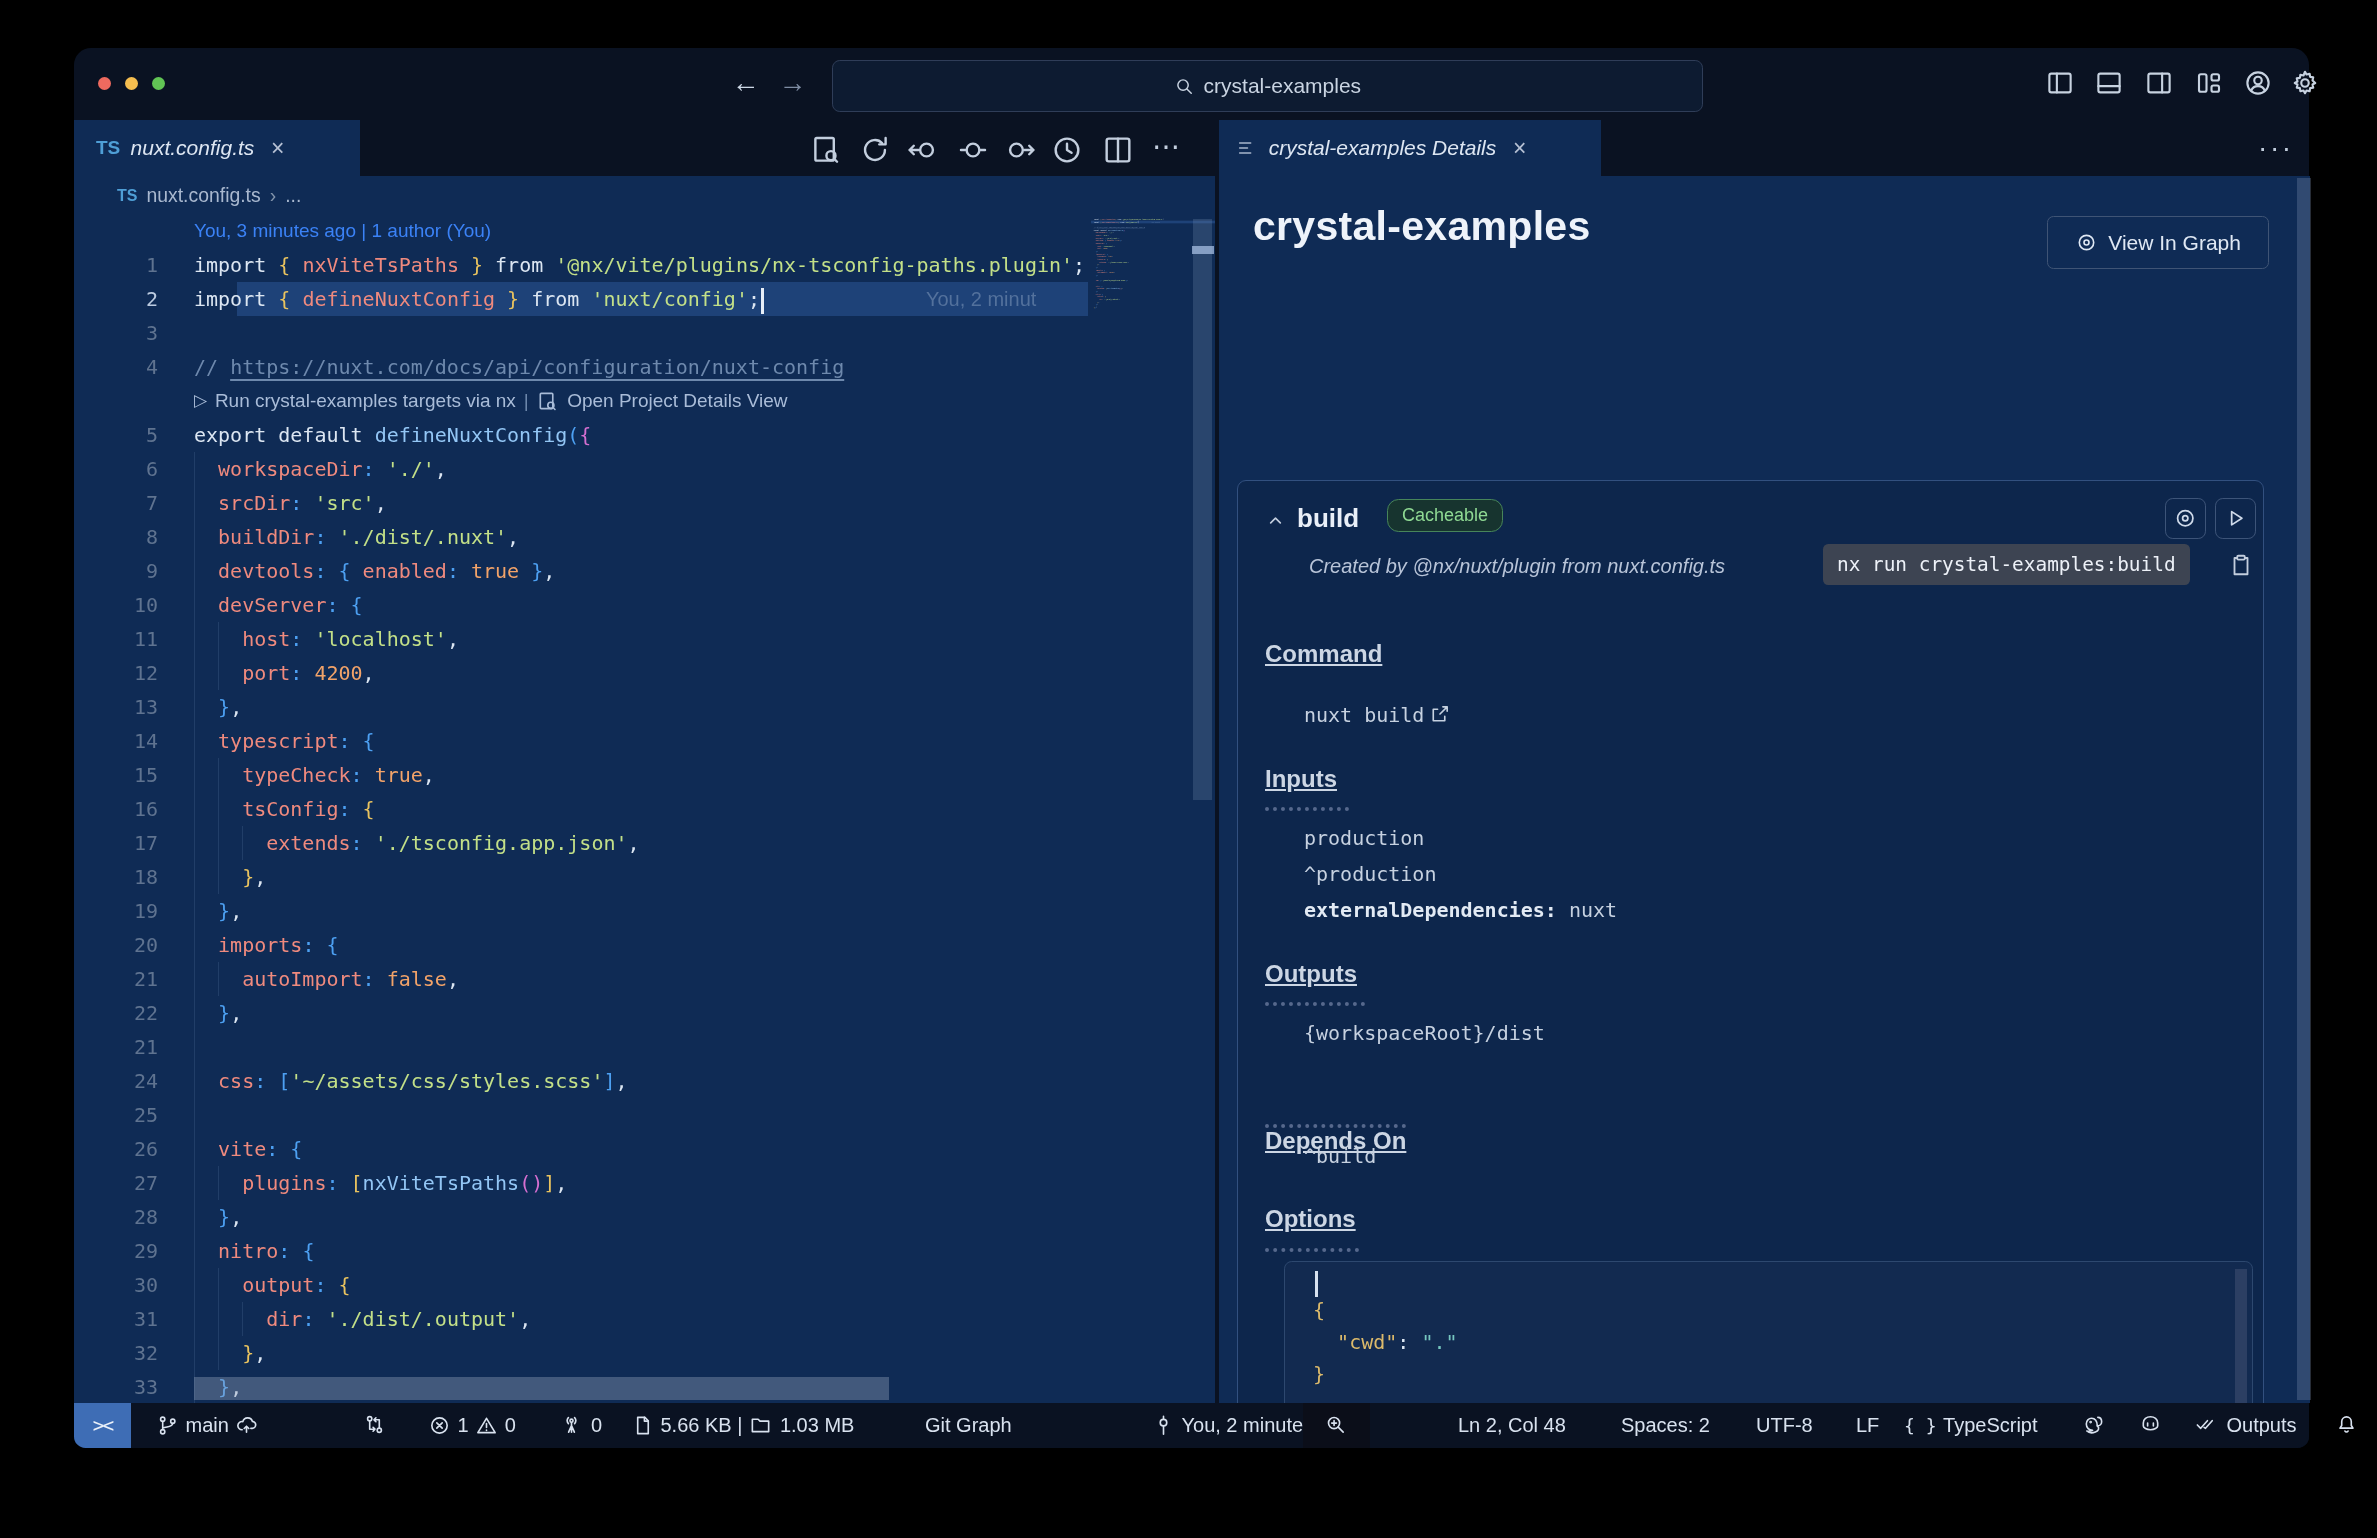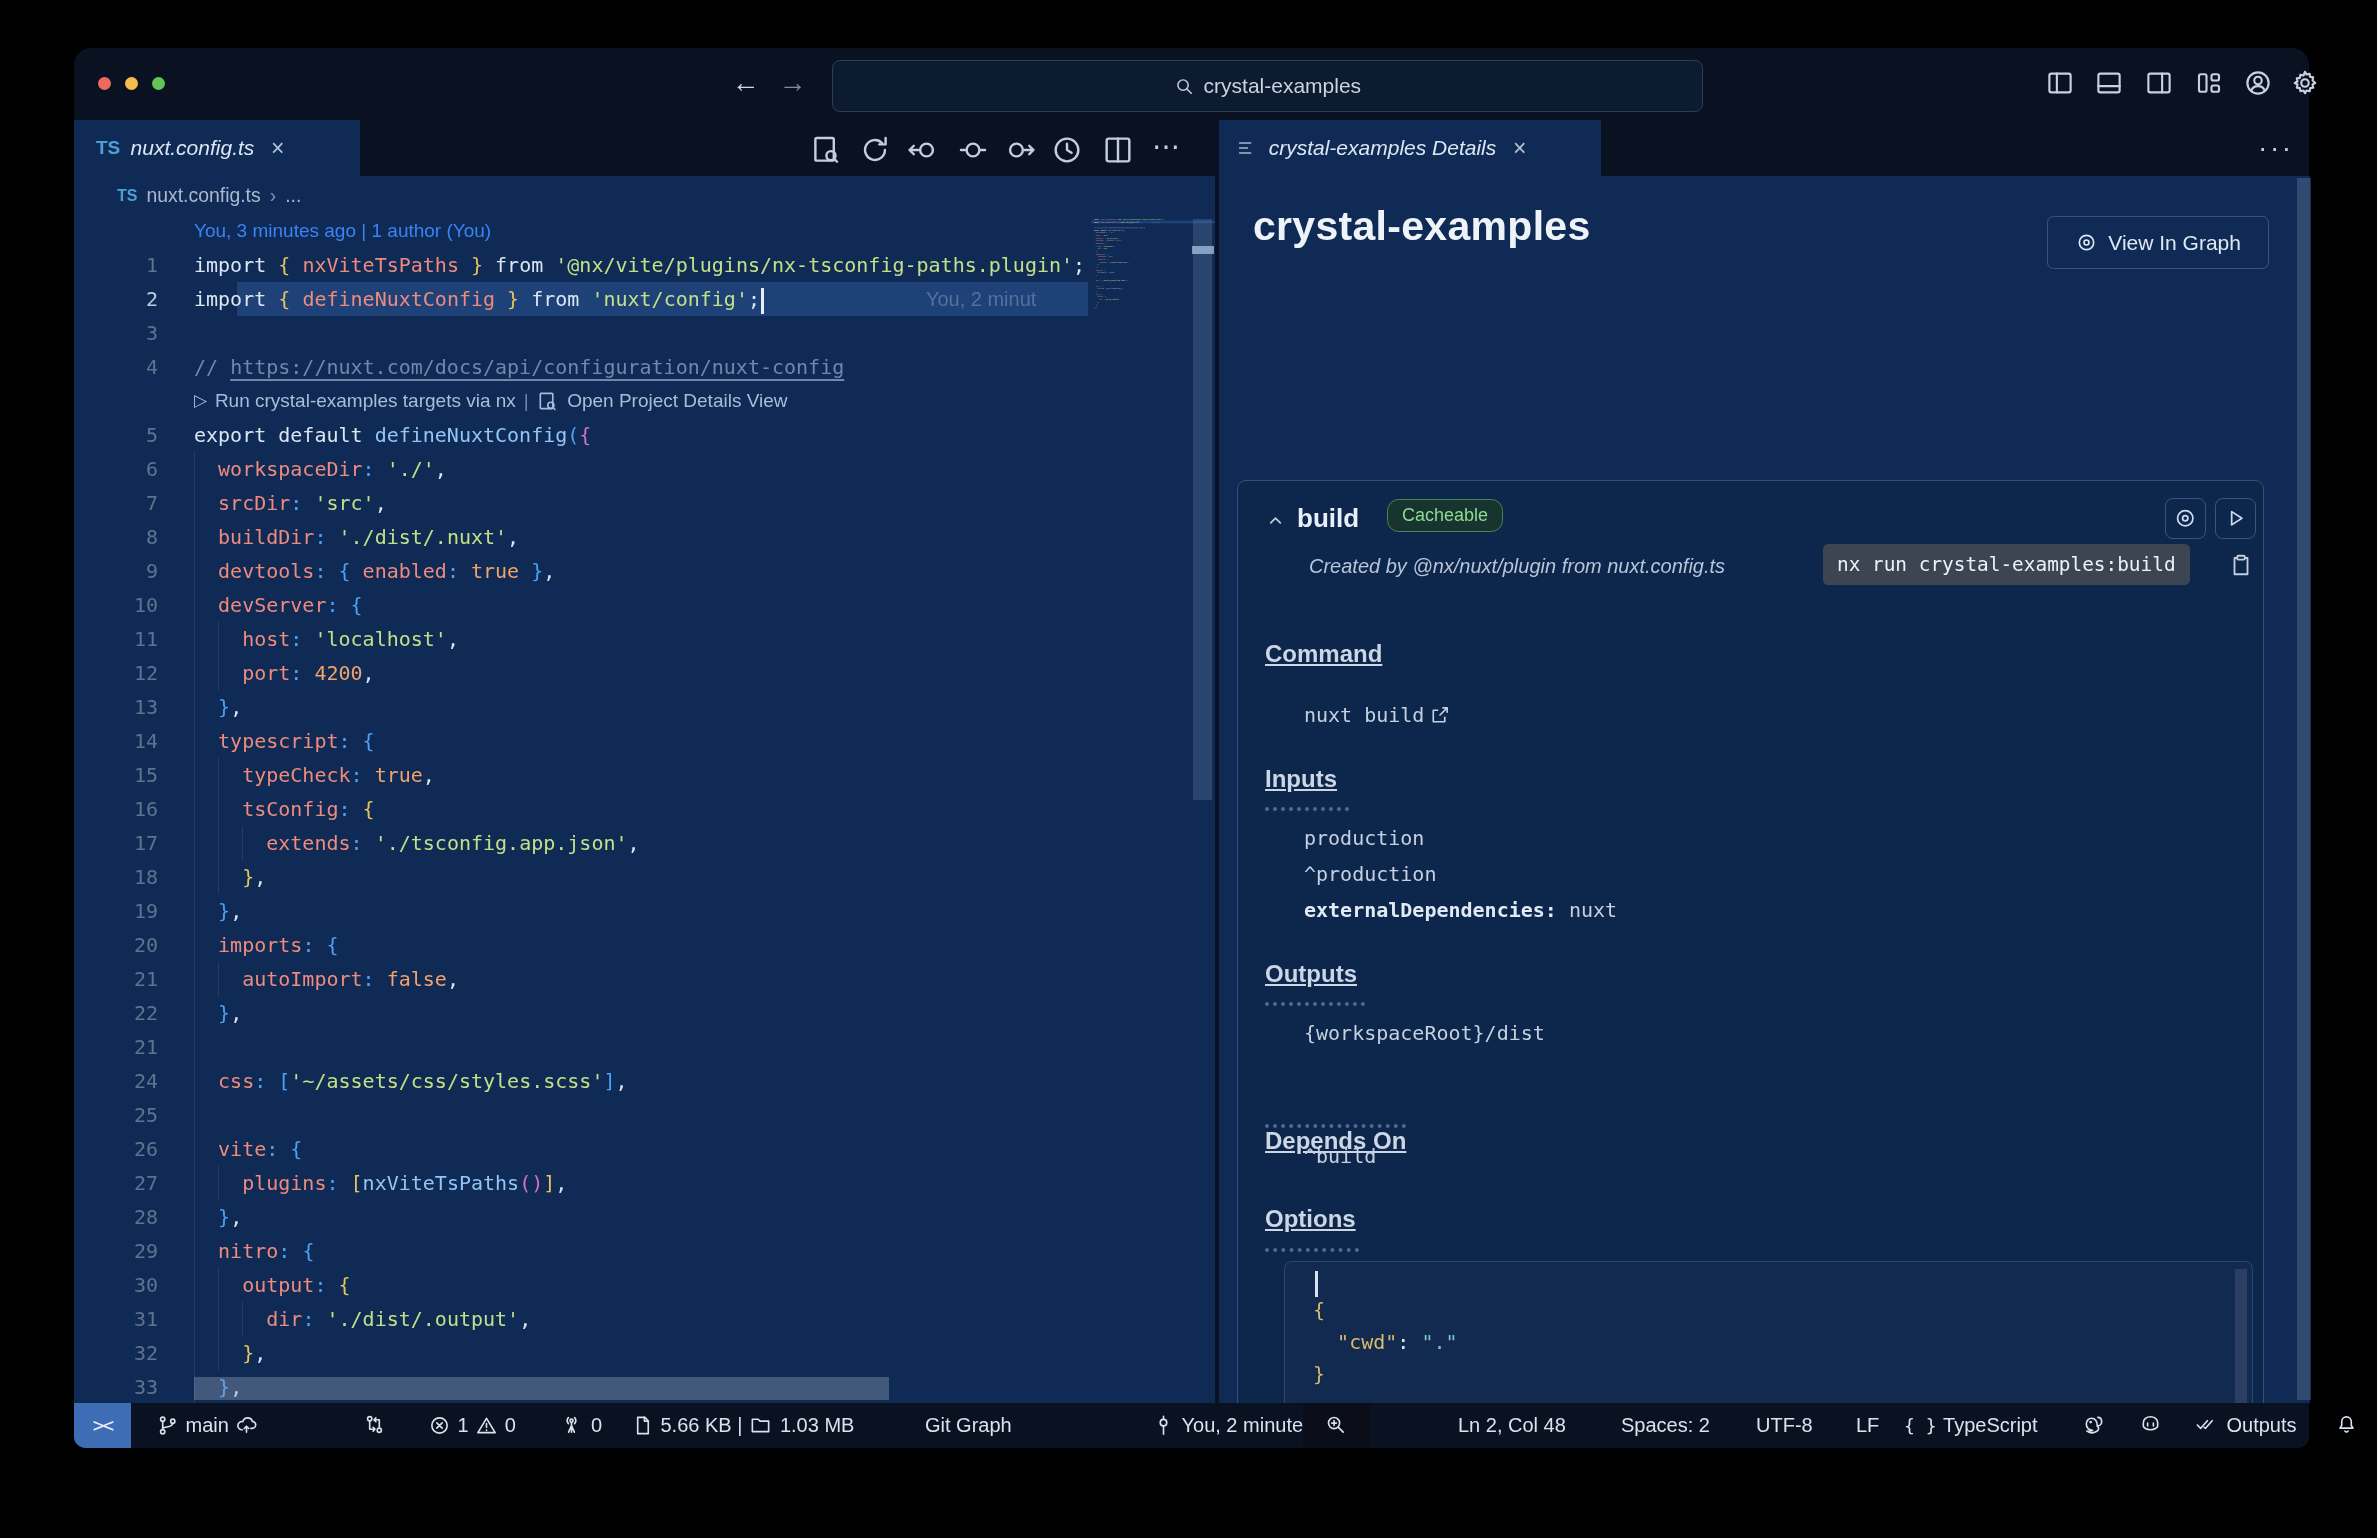--- a/index.html
+++ b/index.html
@@ -69,21 +69,21 @@
   #bh-name{left:78px;top:327px;font-size:26px;font-weight:bold;color:#e9eff8;}
   #bh-badge{left:168px;top:323px;border:1.3px solid #47855a;background:#17342f;color:#8fd993;font-size:18px;border-radius:11.6px;padding:5.2px 14px;}
   .iconbtn{width:41px;height:41px;border:1.3px solid #3d5478;border-radius:7.8px;display:flex;align-items:center;justify-content:center;color:#cfdaea;box-sizing:border-box;}
   #bh-eye{left:946px;top:322px;}
   #bh-play{left:996px;top:322px;}
   #created{left:90px;top:379px;font-style:italic;color:#b8c4d8;font-size:20px;}
   #chip{left:604px;top:368px;height:41px;background:#3d4452;border-radius:5.2px;display:flex;align-items:center;padding:0 14px;
     font-family:"DejaVu Sans Mono","Liberation Mono",monospace;font-size:19.4px;color:#edf1f8;}
   #copy{left:1009px;top:376px;width:26px;height:26px;color:#c3cede;}
   #h-cmd{left:46px;top:464px;}
-  #v-cmd{left:85px;top:527px;display:flex;align-items:center;gap:4px;}
+  #v-cmd{left:85px;top:527px;display:flex;align-items:flex-start;gap:4px;}
   #v-cmd .ext{width:23px;height:23px;color:#c6d1e0;}
   #h-inp{left:46px;top:589px;} #d-inp{left:46px;top:622px;width:84px;}
   #inp-1{left:85px;top:650px;} #inp-2{left:85px;top:686px;}
   #inp-3{left:85px;top:722px;} #inp-3 .k{font-weight:bold;color:#e2eaf4;}
   #h-out{left:46px;top:784px;} #d-out{left:46px;top:817px;width:100px;}
   #out-1{left:85px;top:845px;}
   #h-dep{left:46px;top:907px;margin-top:44px;} #d-dep{left:46px;top:939px;width:141px;}
   #dep-1{left:85px;top:968px;}
   #h-opt{left:46px;top:1029px;} #d-opt{left:46px;top:1063px;width:94px;}
   #optbox{left:65px;top:1085px;width:969px;height:362px;border:1.3px solid #2d486f;border-radius:7.8px;background:#122a50;box-sizing:border-box;overflow:hidden;}

